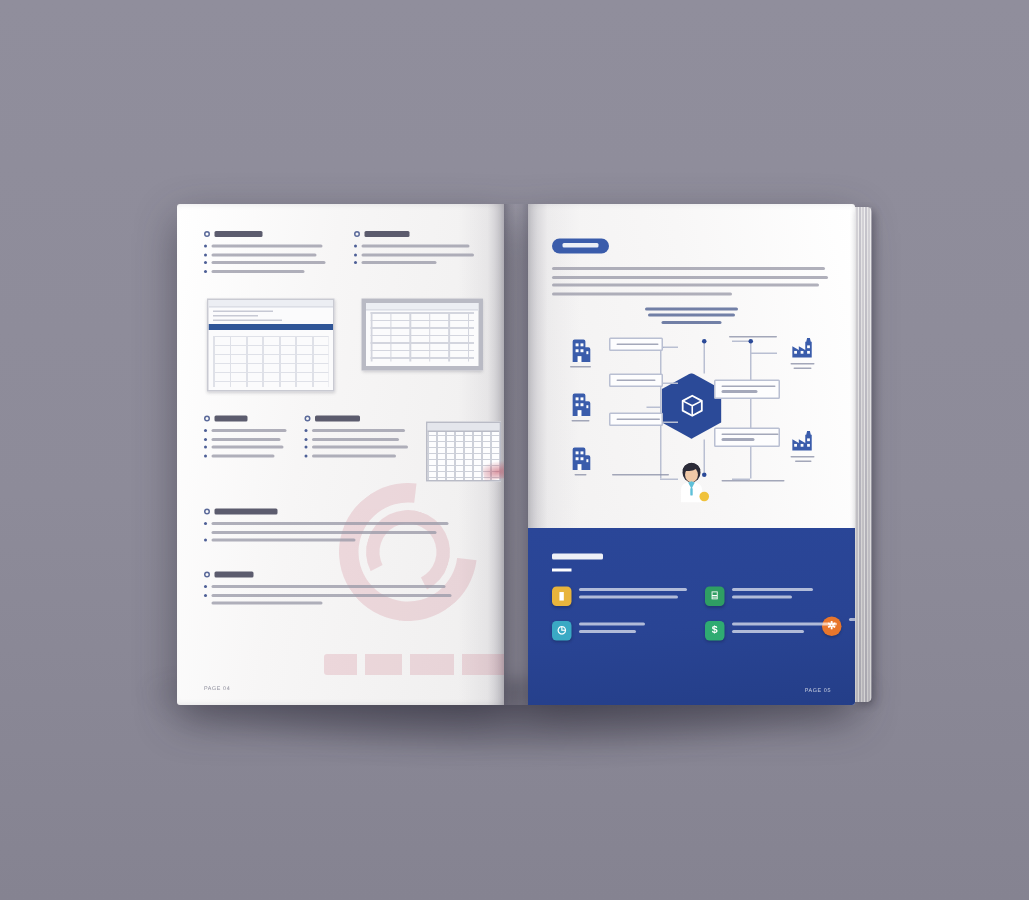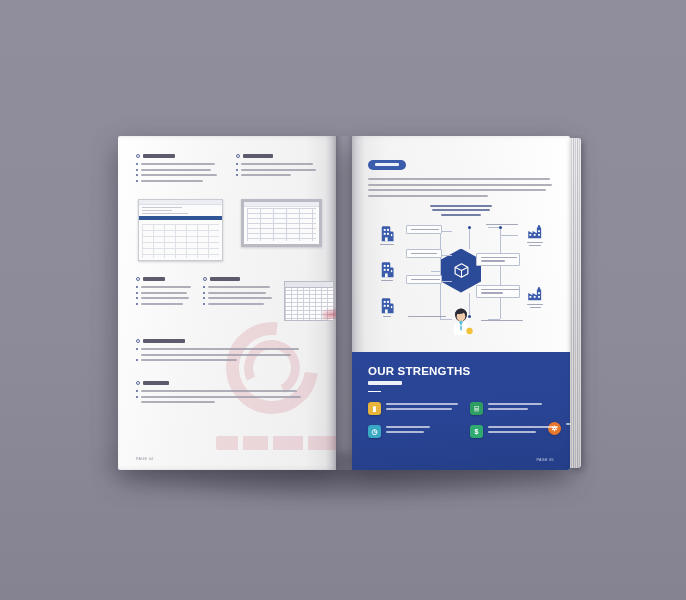--- a/index.html
+++ b/index.html
@@ -756,21 +756,20 @@
                 <path d="M10.8 14.6 13 19l2.2-4.4-2.2-.8z" fill="#5fc0d8"></path>
                 <rect x="12.2" y="18.4" width="1.6" height="5" rx=".6" fill="#5fc0d8"></rect>
                 <circle cx="21.5" cy="24" r="3.2" fill="#f0c23c"></circle>
               </svg>
             </div>
 
           </div>
         </div>
 
         <div class="strengths">
-          <div class="st-title">OUR STRENGTHS</div>
           <span class="st-sub"></span>
           <div class="st-rule"></div>
 
           <div class="st-grid">
 
             <div class="st-item">
               <span class="st-ico" style="background:#e8b43c">▮</span>
               <span class="st-lines">
                 <span class="ph" style="width:72px"></span>
                 <span class="ph" style="width:66px"></span>

